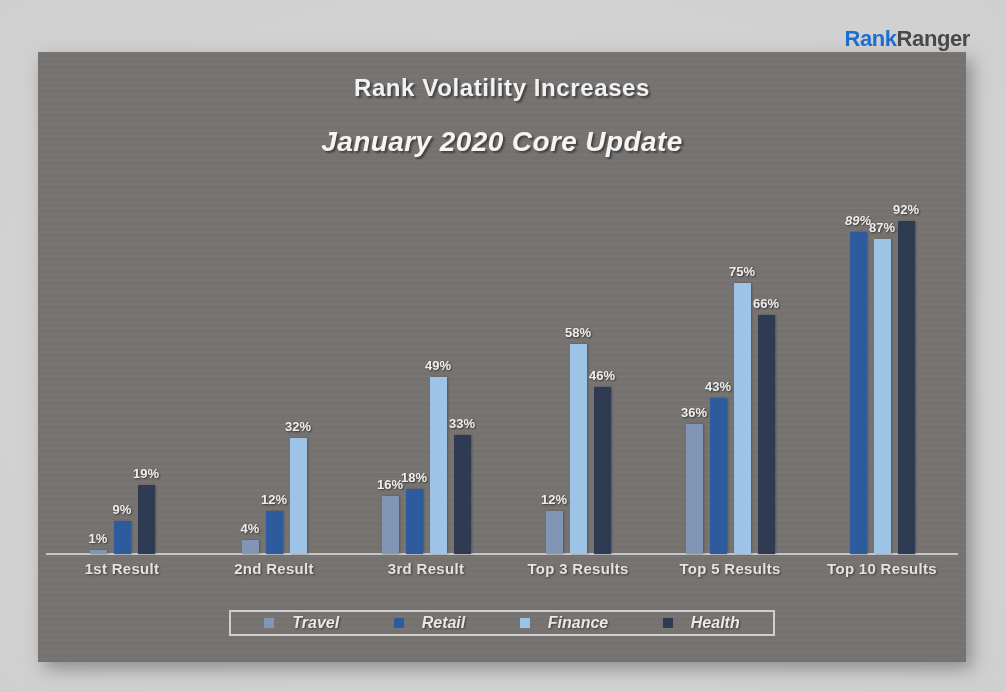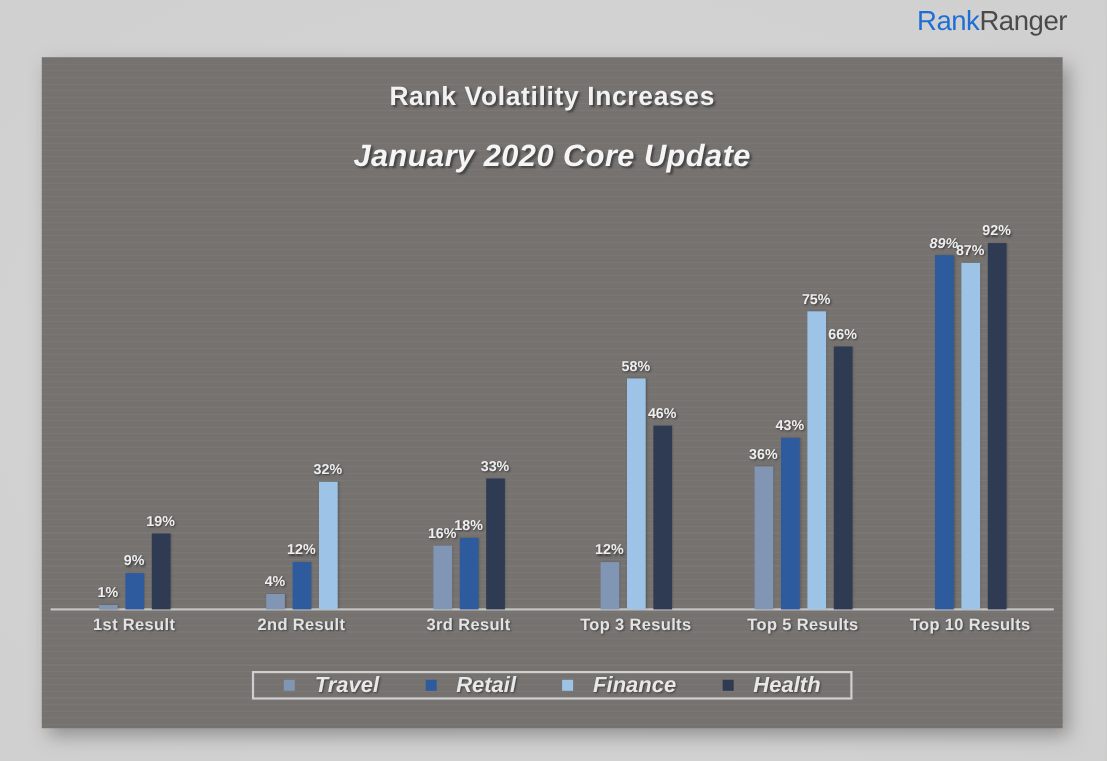--- a/index.html
+++ b/index.html
@@ -12,24 +12,24 @@
     overflow: hidden;
     font-family: "Liberation Sans", sans-serif;
     background: #d0d0d0;
     background:
       radial-gradient(120% 120% at 50% 50%, #d6d6d6 0%, #d0d0d0 55%, #c6c6c6 100%);
   }
 
   
   #logo {
     position: absolute;
-    top: 4px;
+    top: 24px;
     right: 36px;
-    font-size: 25px;
-    font-weight: normal;
+    font-size: 22px;
+    font-weight: bold;
     letter-spacing: -0.4px;
     line-height: 30px;
     white-space: nowrap;
   }
   #logo .rank { color: #1d6fd4; }
   #logo .ranger { color: #4a4a4a; }
 
   
   #chart-panel {
     position: absolute;
@@ -169,21 +169,21 @@
     display: flex;
     align-items: center;
     gap: 6px;
   }
   .legend-swatch {
     width: 10px;
     height: 10px;
     display: block;
   }
   .legend-text {
-    font-size: 20px;
+    font-size: 16px;
     font-weight: bold;
     font-style: italic;
     color: #e8e8e8;
     text-shadow: 1px 1px 2px rgba(40,40,40,0.7);
     white-space: nowrap;
     margin-left: 12px;
   }
 </style>
 </head>
 <body>
@@ -233,20 +233,24 @@
         </div>
       </div>
       <div class="group" style="left: 335.5px; width: 89px;">
         <div class="bar-wrap">
           <div class="bar" style="height: 57.92px; background: rgb(129, 150, 180);"></div>
           <div class="bar-label" style="bottom: 61.92px;">16%</div>
         </div>
         <div class="bar-wrap">
           <div class="bar" style="height: 65.16px; background: rgb(46, 90, 158);"></div>
           <div class="bar-label" style="bottom: 69.16px;">18%</div>
+        </div>
+        <div class="bar-wrap">
+          <div class="bar" style="height: 177.38px; background: rgb(157, 195, 230);"></div>
+          <div class="bar-label" style="bottom: 181.38px;">49%</div>
         </div>
         <div class="bar-wrap">
           <div class="bar" style="height: 119.46px; background: rgb(46, 59, 82);"></div>
           <div class="bar-label" style="bottom: 123.46px;">33%</div>
         </div>
       </div>
       <div class="group" style="left: 487.5px; width: 89px;">
         <div class="bar-wrap">
           <div class="bar" style="height: 43.44px; background: rgb(129, 150, 180);"></div>
           <div class="bar-label" style="bottom: 47.44px;">12%</div>

